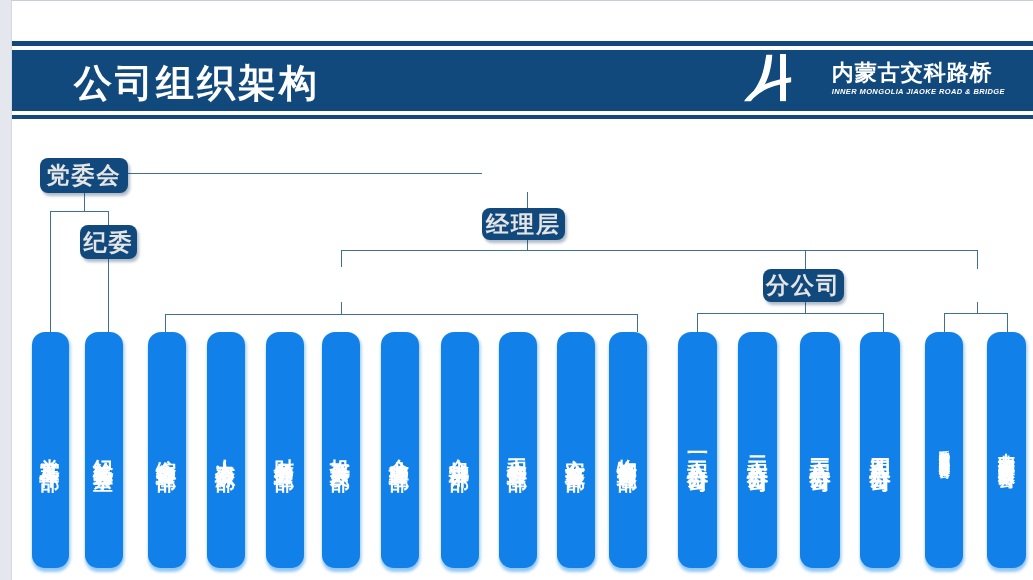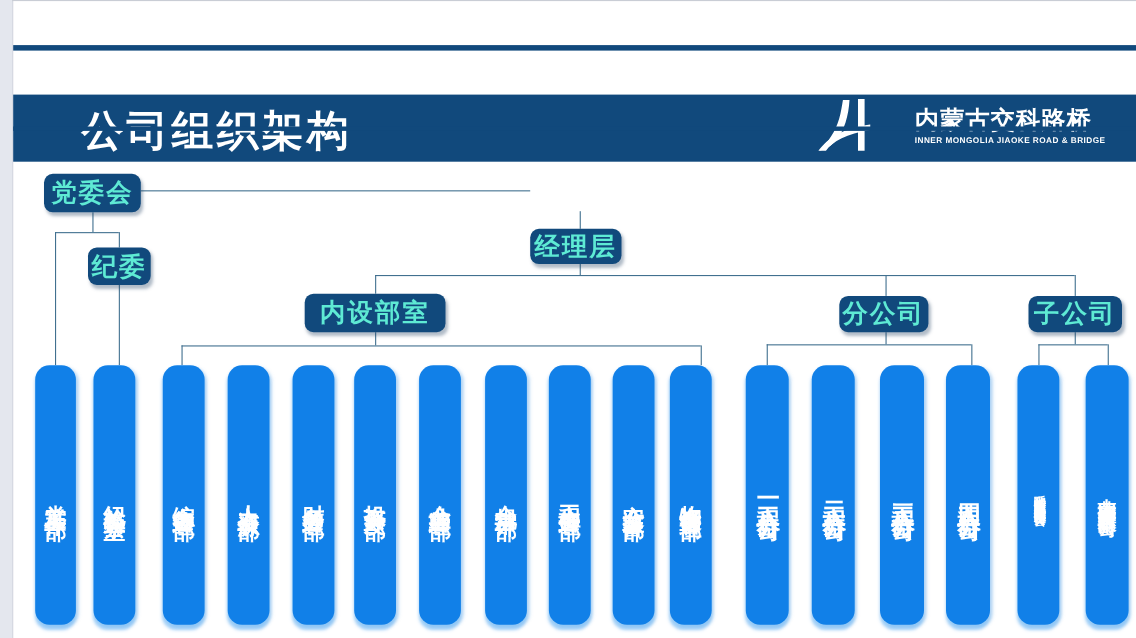--- a/index.html
+++ b/index.html
@@ -4,27 +4,27 @@
 <style>
   html,body{margin:0;padding:0;background:#fff;}
   .page{position:relative;width:1033px;height:580px;background:#fff;overflow:hidden;
         font-family:"Liberation Sans","DejaVu Sans",sans-serif;
         --navy:#11497c; --blue:#1180e8; --line:#41708f; --strip:#e4e7ee;}
   .left-strip{position:absolute;left:0;top:0;width:11px;height:580px;background:var(--strip);border-right:1px solid #d4d8e0;}
   .top-border{position:absolute;left:11px;top:0;width:1022px;height:1px;background:#c9cdd5;}
   .rule{position:absolute;left:12px;right:0;background:var(--navy);}
   .rule-top{top:41px;height:5px;}
   .rule-bot{top:115px;height:4px;}
-  .header{position:absolute;left:12px;right:0;top:50px;height:61px;background:var(--navy);margin-top:36px;}
+  .header{position:absolute;left:12px;right:0;top:50px;height:61px;background:var(--navy);}
   .title{position:absolute;left:62px;top:8px;font-size:38px;font-weight:800;color:#fff;letter-spacing:3px;white-space:nowrap;}
   .logo{position:absolute;right:28px;top:4px;display:flex;align-items:center;gap:32px;}
   .logo-mark{margin-right:6px;}
   .logo-cn{color:#fff;font-size:22px;font-weight:800;letter-spacing:1px;line-height:24px;white-space:nowrap;}
-  .logo-en{color:#fff;font-size:7.5px;font-weight:700;letter-spacing:0.4px;margin-top:2px;white-space:nowrap;}
-  .node{position:absolute;background:var(--navy);border-radius:8px;color:#5eead4;font-weight:700;font-size:23px;
+  .logo-en{color:#fff;font-size:7.5px;font-weight:700;letter-spacing:0.4px;margin-top:2px;white-space:nowrap;font-style:italic;}
+  .node{position:absolute;background:var(--navy);border-radius:8px;color:#e5e5e5;font-weight:700;font-size:23px;
         display:flex;align-items:center;justify-content:center;letter-spacing:2px;
         box-shadow:2px 3px 3px rgba(30,60,95,.35);white-space:nowrap;}
   .ln{position:absolute;background:var(--line);}
   .ln.h{height:1px;}
   .ln.v{width:1px;}
   .pill{position:absolute;top:332px;height:236px;background:var(--blue);border-radius:13px;
         display:flex;align-items:center;justify-content:center;
         box-shadow:0 4px 3px rgba(125,190,244,.75),2px 2px 3px rgba(90,160,225,.35);}
   .vt{writing-mode:vertical-rl;color:#fff;font-weight:700;font-size:20px;letter-spacing:3px;white-space:nowrap;}
   .p6 .vt{font-size:21px;letter-spacing:3px;}
@@ -78,23 +78,21 @@
   <div class="ln v" style="left:697px;top:313px;height:19px"></div>
   <div class="ln v" style="left:883px;top:313px;height:19px"></div>
   <div class="ln v" style="left:977px;top:302px;height:11px"></div>
   <div class="ln h" style="left:944px;top:313px;width:63px"></div>
   <div class="ln v" style="left:944px;top:313px;height:19px"></div>
   <div class="ln v" style="left:1007px;top:313px;height:19px"></div>
 
   <div class="node" style="left:40px;top:158px;width:88px;height:35px">党委会</div>
   <div class="node" style="left:482px;top:208px;width:83px;height:32px">经理层</div>
   <div class="node" style="left:80px;top:225px;width:57px;height:34px">纪委</div>
-  <div class="node" style="left:277px;top:267px;width:128px;height:35px">内设部室</div>
   <div class="node" style="left:763px;top:269px;width:81px;height:33px">分公司</div>
-  <div class="node" style="left:935px;top:269px;width:85px;height:33px">子公司</div>
 
   <div class="pill" style="left:32px;width:37px">
       <span class="vt">党群工作部</span>
     </div>
   <div class="pill" style="left:85px;width:38px">
       <span class="vt">纪检监察室</span>
     </div>
   <div class="pill" style="left:148px;width:38px">
       <span class="vt">综合管理部</span>
     </div>

